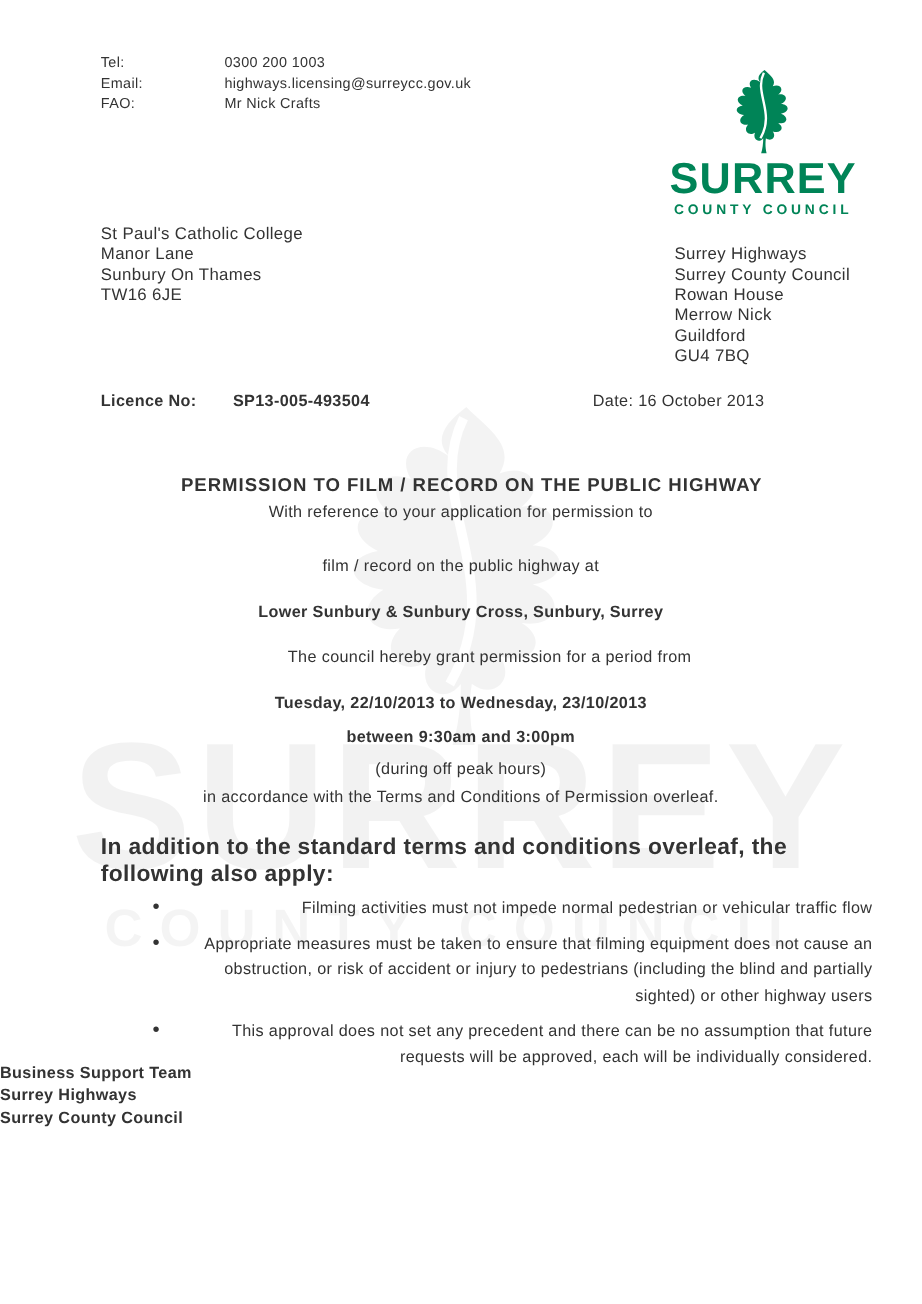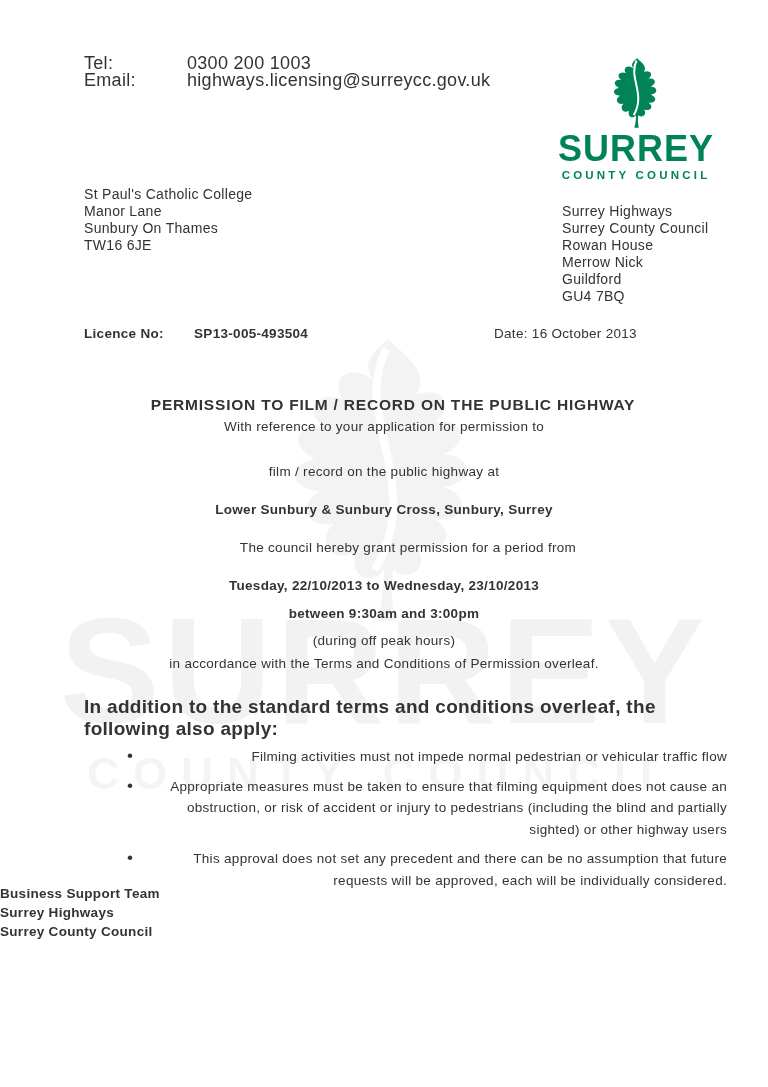--- a/index.html
+++ b/index.html
@@ -27,21 +27,21 @@
     font-size: 150px; font-weight: bold; line-height: 0.95;
     color: rgba(0,0,0,0.05); letter-spacing: 4px; margin-top: -30px;
     white-space: nowrap;
   }
   .wm-sub {
     font-size: 44px; font-weight: bold; letter-spacing: 14px;
     color: rgba(0,0,0,0.045); margin-top: 6px; white-space: nowrap;
   }
 
   
-  .contact { position: absolute; left: 84px; top: 55px; font-size: 18px; line-height: 17px; }
+  .contact { position: absolute; left: 84px; top: 44px; font-size: 12px; line-height: 17px; }
   .contact .row { display: flex; }
   .contact .lbl { width: 103px; }
 
   
   .logo { position: absolute; left: 552px; top: 56px; width: 168px; text-align: center; }
   .logo .leaf { width: 62px; height: 74px; display: block; margin: 0 auto; }
   .logo .name { font-size: 36px; font-weight: bold; color: #008457; letter-spacing: 1px; line-height: 1.05; }
   .logo .sub { font-size: 11.5px; font-weight: bold; color: #008457; letter-spacing: 3.2px; margin-top: 1px; }
 
   
@@ -95,20 +95,24 @@
 
     <div class="contact">
       <div class="row">
         <span class="lbl">Tel:</span>
         <span>0300 200 1003</span>
       </div>
       <div class="row">
         <span class="lbl">Email:</span>
         <span>highways.licensing@surreycc.gov.uk</span>
       </div>
+      <div class="row">
+        <span class="lbl">FAO:</span>
+        <span>Mr Nick Crafts</span>
+      </div>
     </div>
 
     <div class="logo">
       <svg class="leaf" viewBox="0 0 100 130" xmlns="http://www.w3.org/2000/svg">
         <path fill="#008457" d="M52 4 C44 10 40 16 46 22 C36 14 26 20 32 30 C22 26 14 34 24 42 C12 40 8 50 20 56 C8 58 8 68 22 70 C12 76 16 86 28 84 C20 92 28 102 38 96 C34 106 44 112 50 104 C50 112 49 120 47 126 L55 126 C53 118 53 110 54 104 C62 110 70 102 64 94 C76 98 82 88 72 82 C86 84 88 72 76 68 C90 66 88 54 76 54 C88 48 84 38 72 40 C82 32 74 24 64 28 C70 18 60 12 52 4 Z"></path>
         <path fill="none" stroke="#ffffff" stroke-width="3.5" d="M51 8 C36 38 68 66 46 104"></path>
       </svg>
       <div class="name">SURREY</div>
       <div class="sub">COUNTY COUNCIL</div>
     </div>

